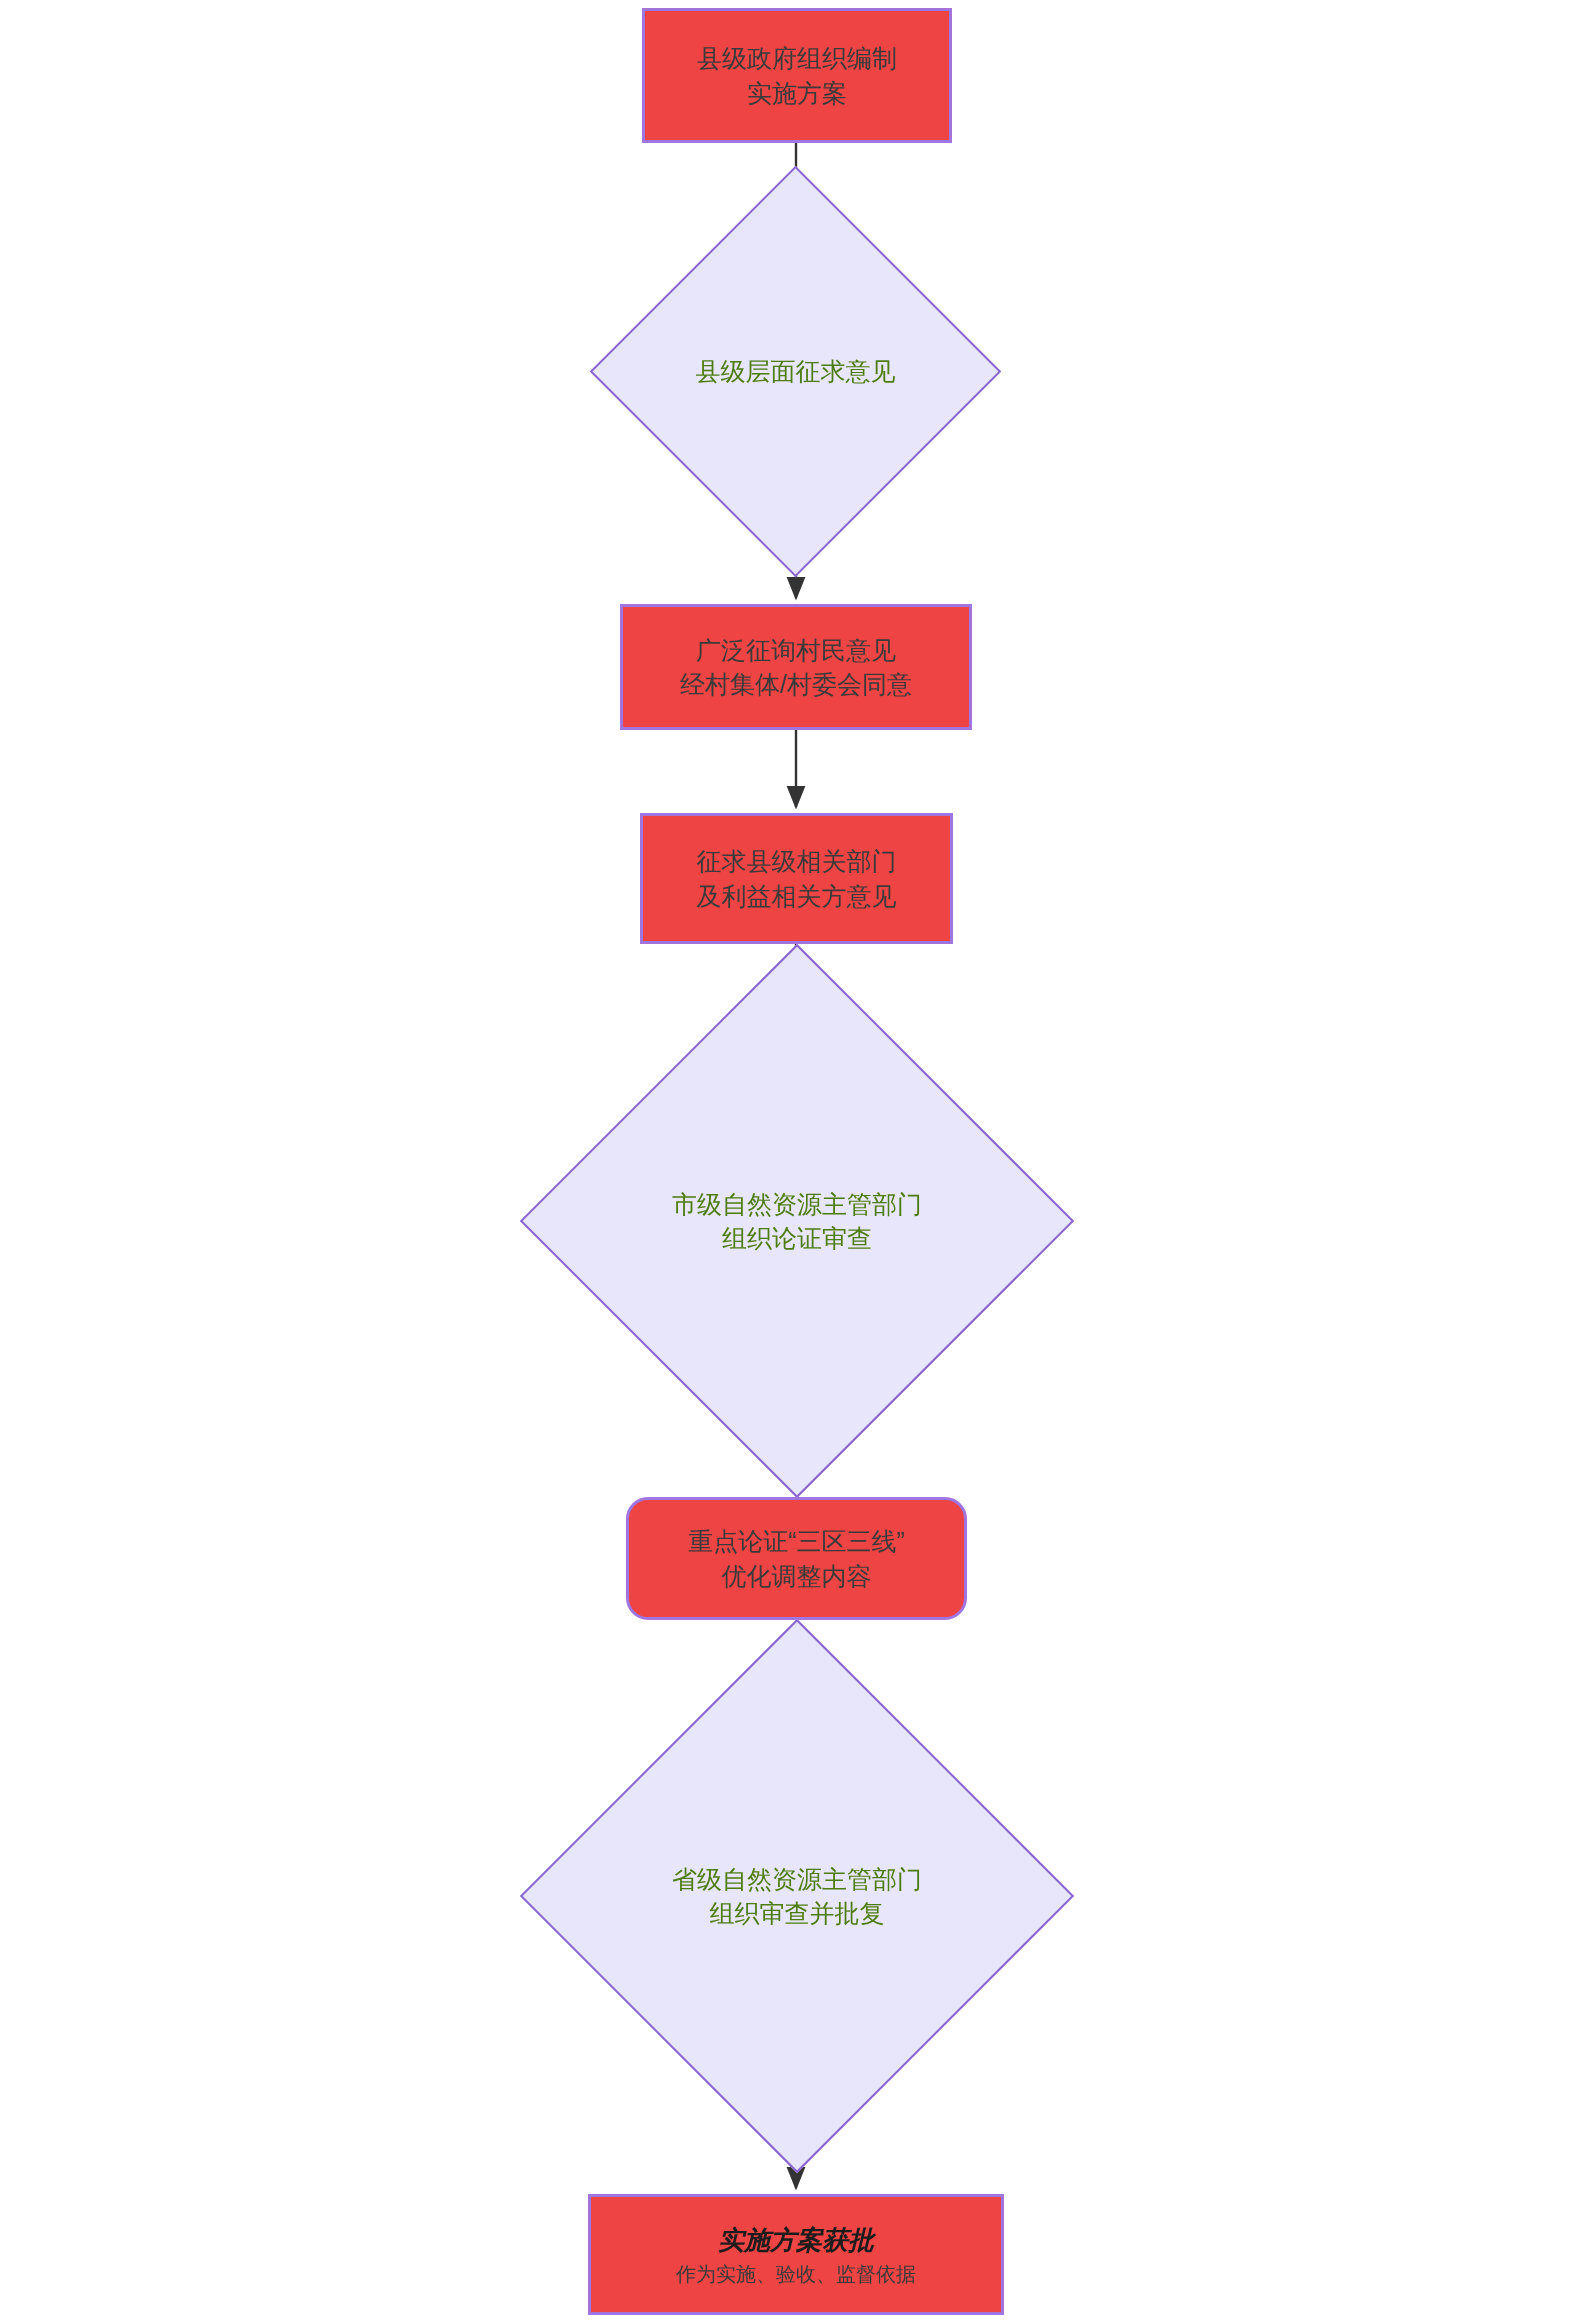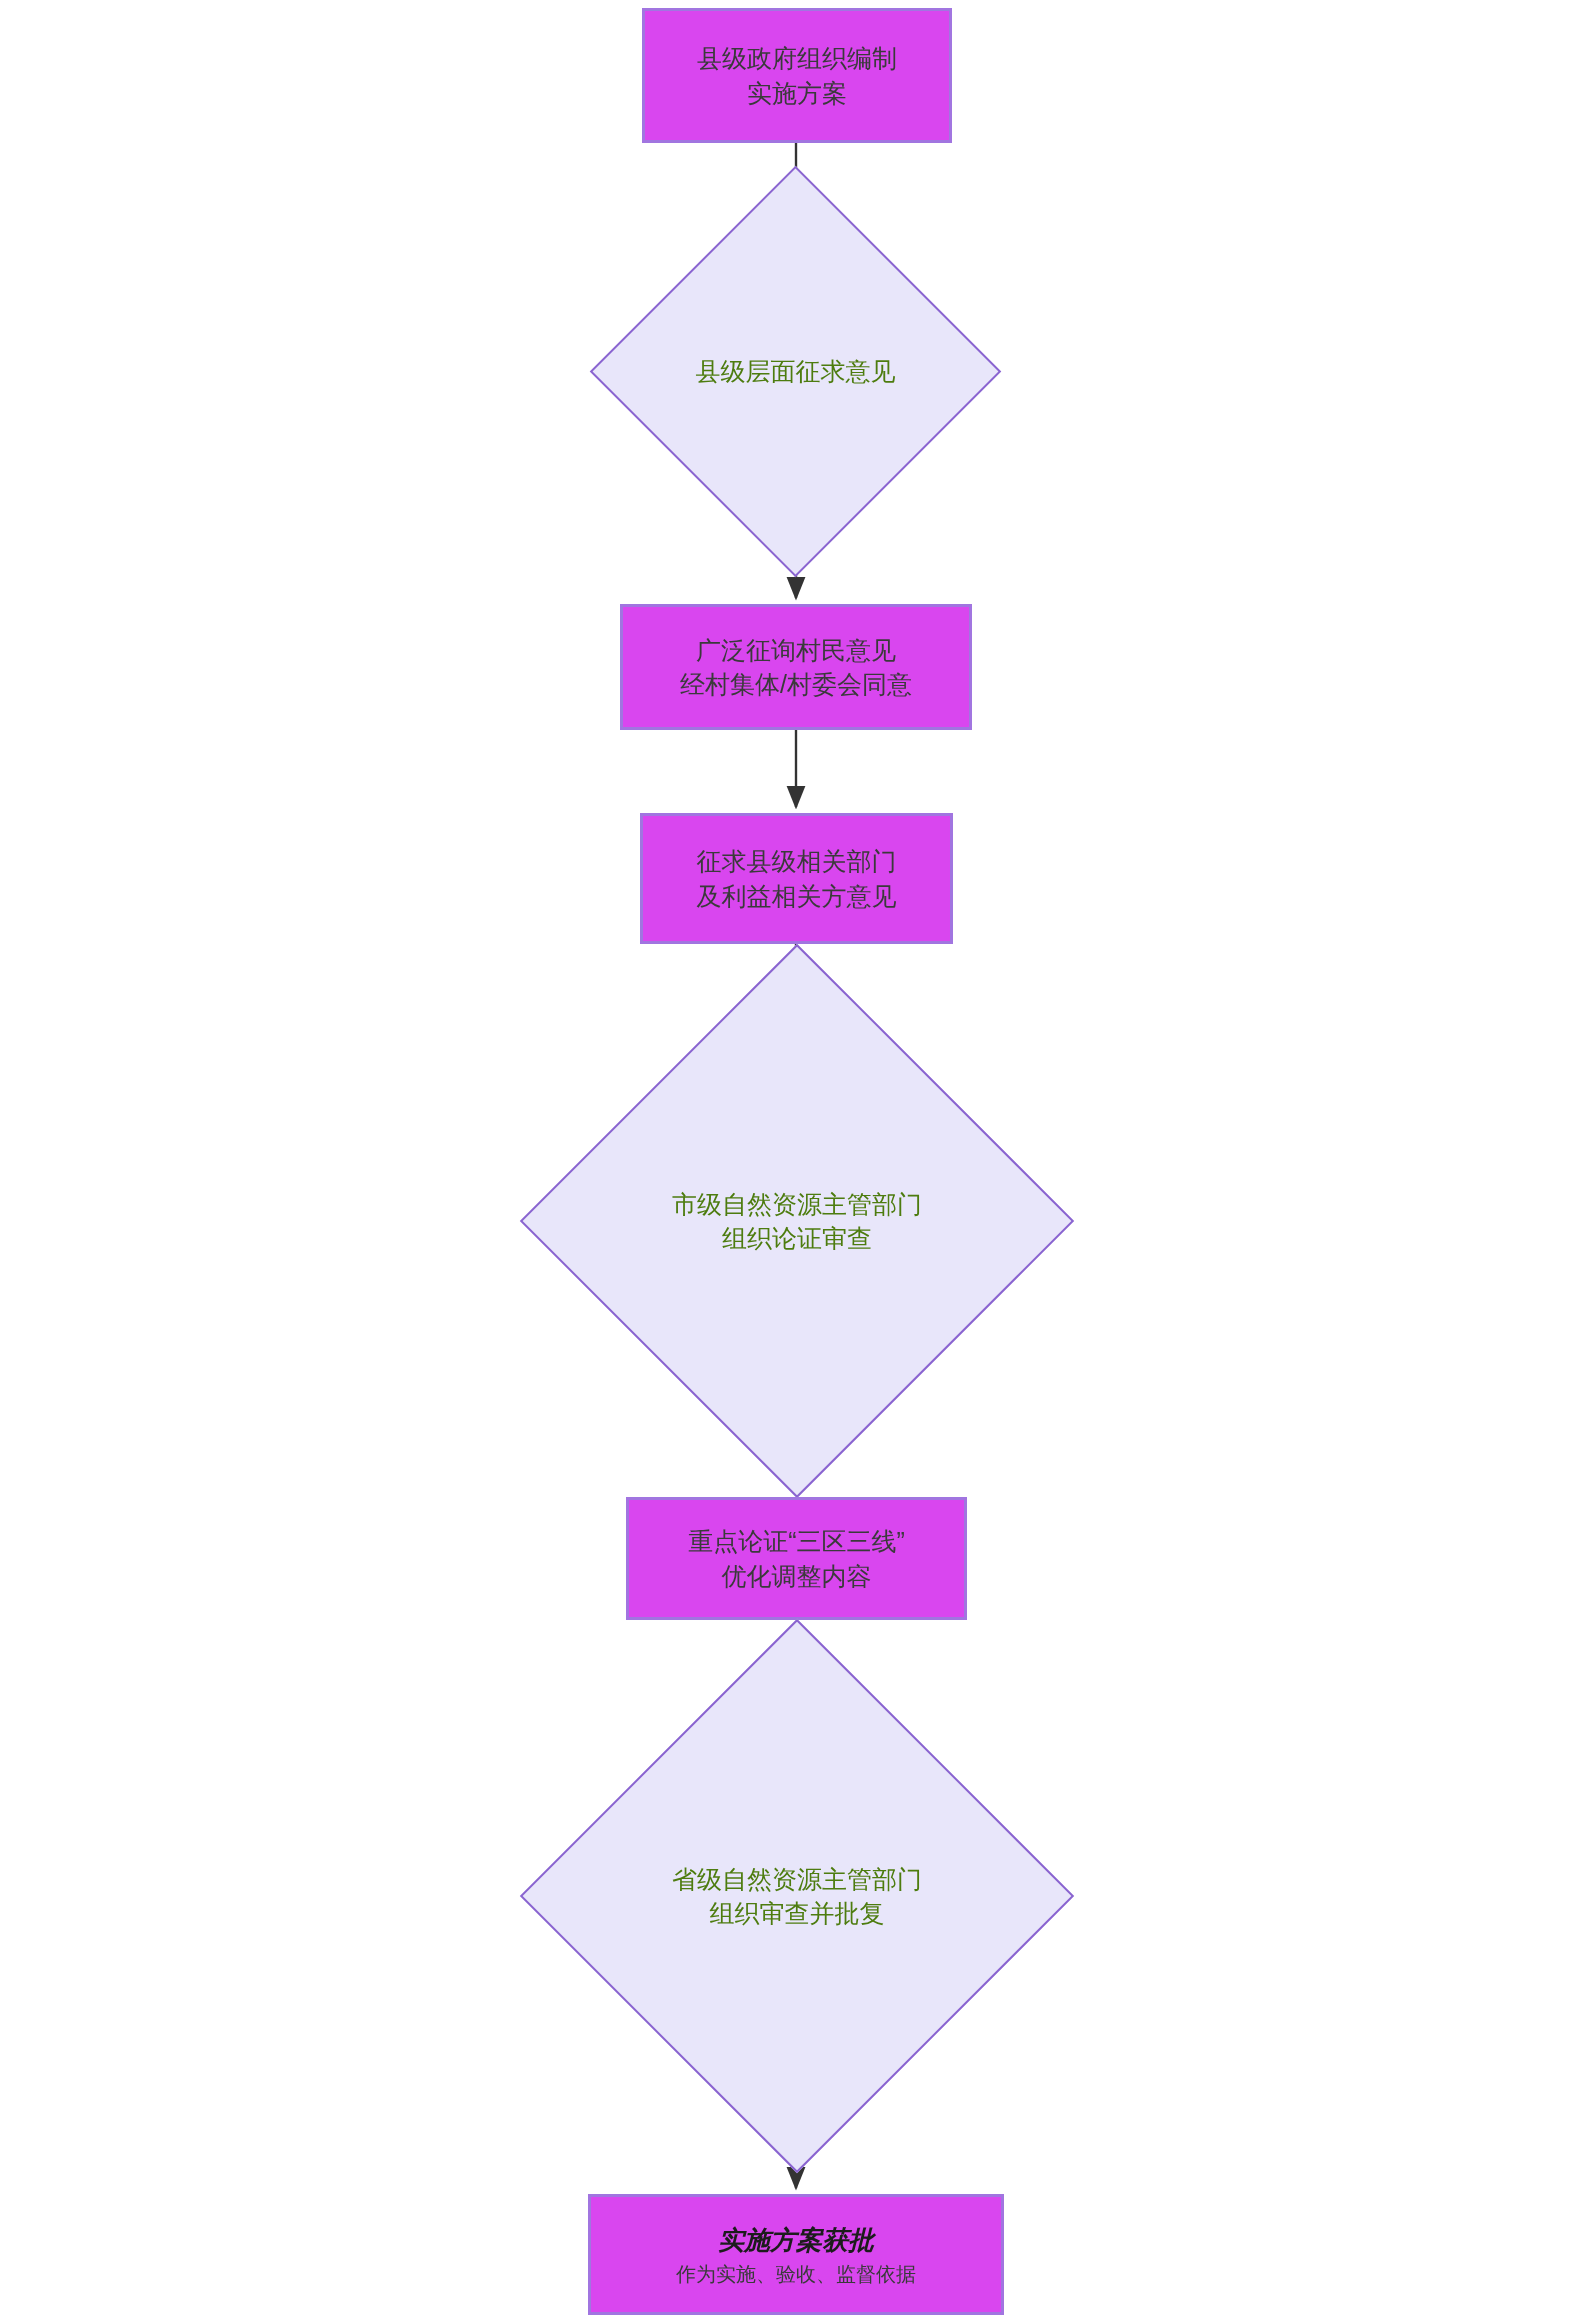--- a/index.html
+++ b/index.html
@@ -35,21 +35,21 @@
     position: absolute;
     box-sizing: border-box;
     display: flex;
     align-items: center;
     justify-content: center;
     text-align: center;
   }
 
   
   .rect {
-    background: #d946ef;
+    background: #ef4444;
     border: 3px solid #a175e0;
   }
 
   
   .diamond-wrap {
     position: absolute;
     display: flex;
     align-items: center;
     justify-content: center;
   }
@@ -93,21 +93,21 @@
     display: block;
     line-height: 1.45;
   }
 
   
   #n1 { left: 642px; top: 8px;    width: 310px; height: 135px; }
   #d1 { left: 650px; top: 226px;  width: 291px; height: 291px; }
   #n2 { left: 620px; top: 604px;  width: 352px; height: 126px; }
   #n3 { left: 640px; top: 813px;  width: 313px; height: 131px; }
   #d2 { left: 601px; top: 1025px; width: 392px; height: 392px; }
-  #n4 { left: 626px; top: 1497px; width: 341px; height: 123px; }
+  #n4 { left: 626px; top: 1497px; width: 341px; height: 123px; border-radius: 22px; }
   #d3 { left: 601px; top: 1700px; width: 392px; height: 392px; }
   #n5 { left: 588px; top: 2194px; width: 416px; height: 121px; }
 </style>
 </head>
 <body>
 
 <div id="canvas">
 
   <svg id="edges" viewBox="0 0 1608 2346" width="1592" height="2323" xmlns="http://www.w3.org/2000/svg">
     <defs>

